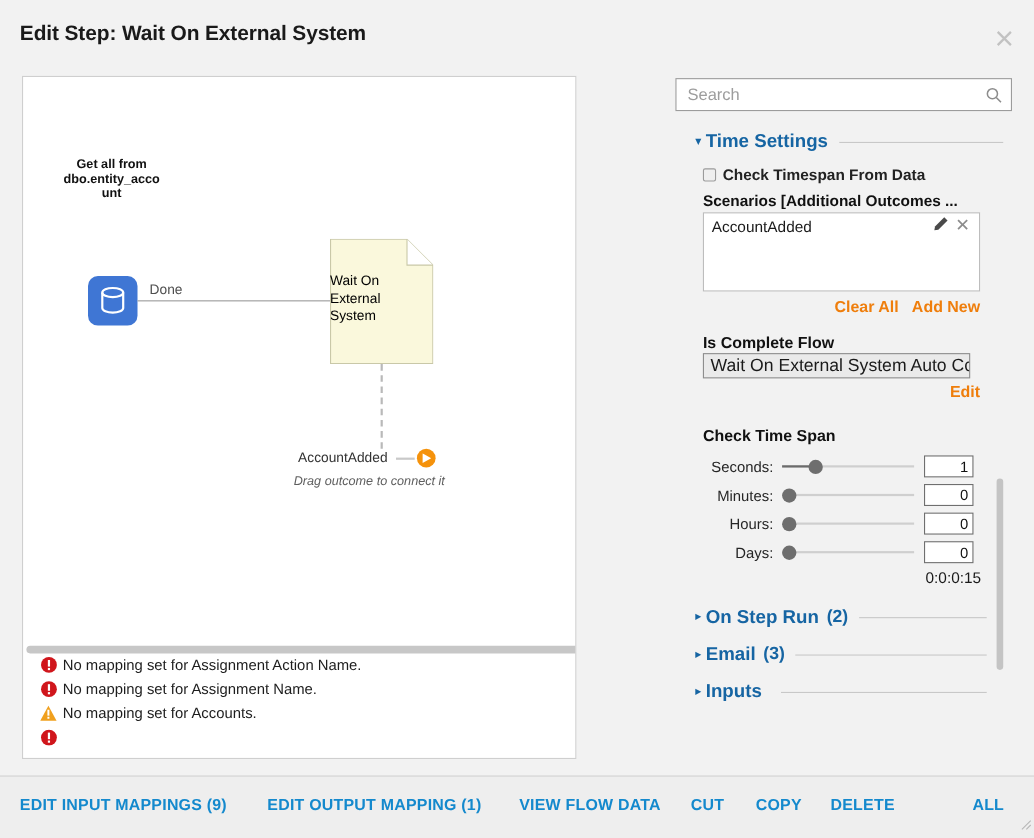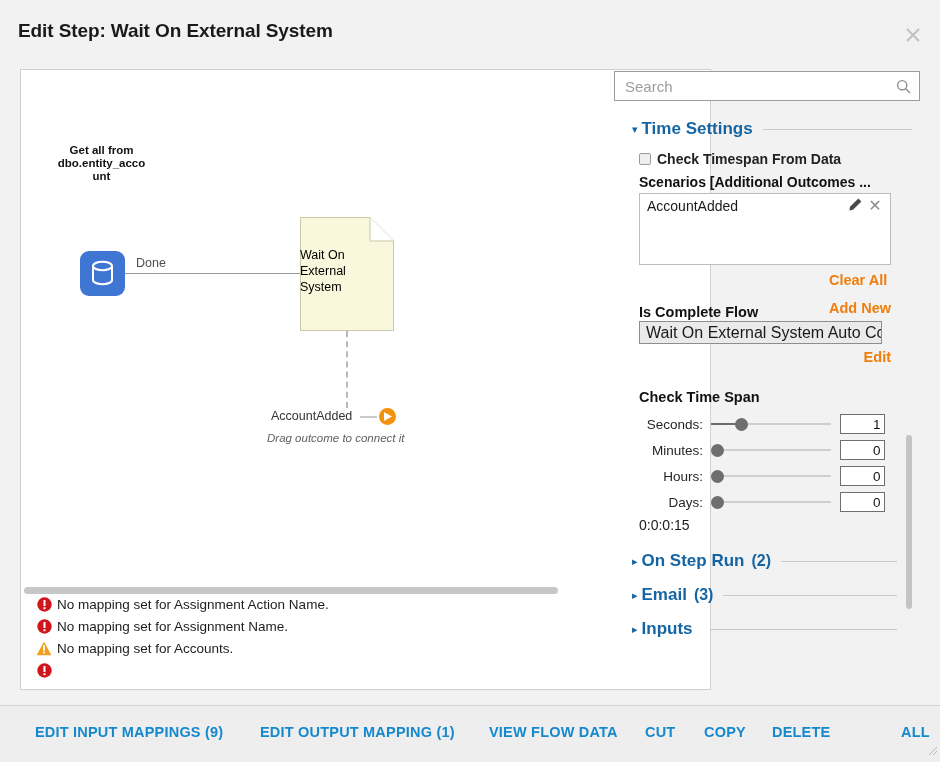--- a/index.html
+++ b/index.html
@@ -30,21 +30,21 @@
   .close-btn {
     position: absolute; right: 16px; top: 24px;
     width: 22px; height: 22px; cursor: pointer;
     color: #c2c2c2;
   }
   .close-btn svg { display: block; }
 
   
   .canvas {
     position: absolute; left: 20px; top: 69px;
-    width: 691px; height: 621px;
+    width: 504px; height: 621px;
     background: #ffffff;
     border: 1px solid #cfcfcf;
     overflow: hidden;
   }
   .diagram { position: absolute; left: 0; top: 0; width: 572px; height: 460px; }
 
   .db-label {
     position: absolute; left: 18px; top: 74px; width: 125px;
     text-align: center; font-size: 11.5px; font-weight: bold; color: #111;
     line-height: 13px;
@@ -172,21 +172,21 @@
   .scen-item {
     position: relative; height: 24px; display: flex; align-items: center;
     padding: 0 6px 0 7px;
   }
   .scen-name { font-size: 14px; color: #1a1a1a; flex: 1; }
   .scen-edit { width: 18px; color: #4a4a4a; cursor: pointer; }
   .scen-del { width: 18px; color: #8c8c8c; cursor: pointer; font-size: 16px; text-align: center; line-height: 14px; }
 
   .links-row {
     position: absolute; right: 39px; top: 161px;
-    display: flex; gap: 12px; flex-direction: column;
+    display: flex; gap: 12px;
   }
   .olink {
     color: #ef7e0c; font-size: 14.5px; font-weight: bold; cursor: pointer;
   }
 
   .icf-title { position: absolute; left: 27px; top: 193px; font-size: 14.5px; font-weight: bold; color: #111; }
   .icf-box {
     position: absolute; left: 27px; top: 210px; width: 243px; height: 23px;
     background: #eaeaea; border: 1px solid #8e8e8e;
     display: flex; align-items: center; padding-left: 6px; overflow: hidden;
@@ -207,42 +207,42 @@
     background: #6e6e6e; cursor: pointer;
   }
   .sl-input {
     width: 45px; height: 20px; margin-left: 9px;
     border: 1px solid #6f6f6f; background: #fff;
     font-family: "Liberation Sans", sans-serif; font-size: 13.5px;
     text-align: right; padding-right: 4px; color: #111; padding-left: 32px;
   }
   .ts-total {
     position: absolute; left: 27px; top: 406px; width: 253px;
-    font-size: 14px; color: #1a1a1a;
+    text-align: right; font-size: 14px; color: #1a1a1a;
   }
 
   .sec-osr { position: absolute; left: 20px; top: 440px; width: 265px; }
   .sec-email { position: absolute; left: 20px; top: 474px; width: 265px; }
   .sec-inputs { position: absolute; left: 20px; top: 508px; width: 265px; }
 
   .vscroll-thumb {
     position: absolute; left: 294px; top: 324px;
     width: 6px; height: 174px; background: #c4c4c4; border-radius: 3px;
     cursor: pointer;
   }
 
   
   .toolbar {
     position: absolute; left: 0; bottom: 0; width: 940px; height: 57px;
     background: #eeeeee; border-top: 1px solid #d2d2d2;
   }
   .tb-item {
     position: absolute; top: 18px;
     font-size: 14.5px; font-weight: bold; color: #1489cd;
-    cursor: pointer; letter-spacing: 0.2px; white-space: nowrap; margin-left: 17px;
+    cursor: pointer; letter-spacing: 0.2px; white-space: nowrap;
   }
   .resize-grip { position: absolute; right: 2px; bottom: 2px; color: #b8b8b8; }
 </style>
 </head>
 <body>
 
 <div id="app">
 
   <div class="titlebar">
     <div class="title-text">Edit Step: Wait On External System</div>

